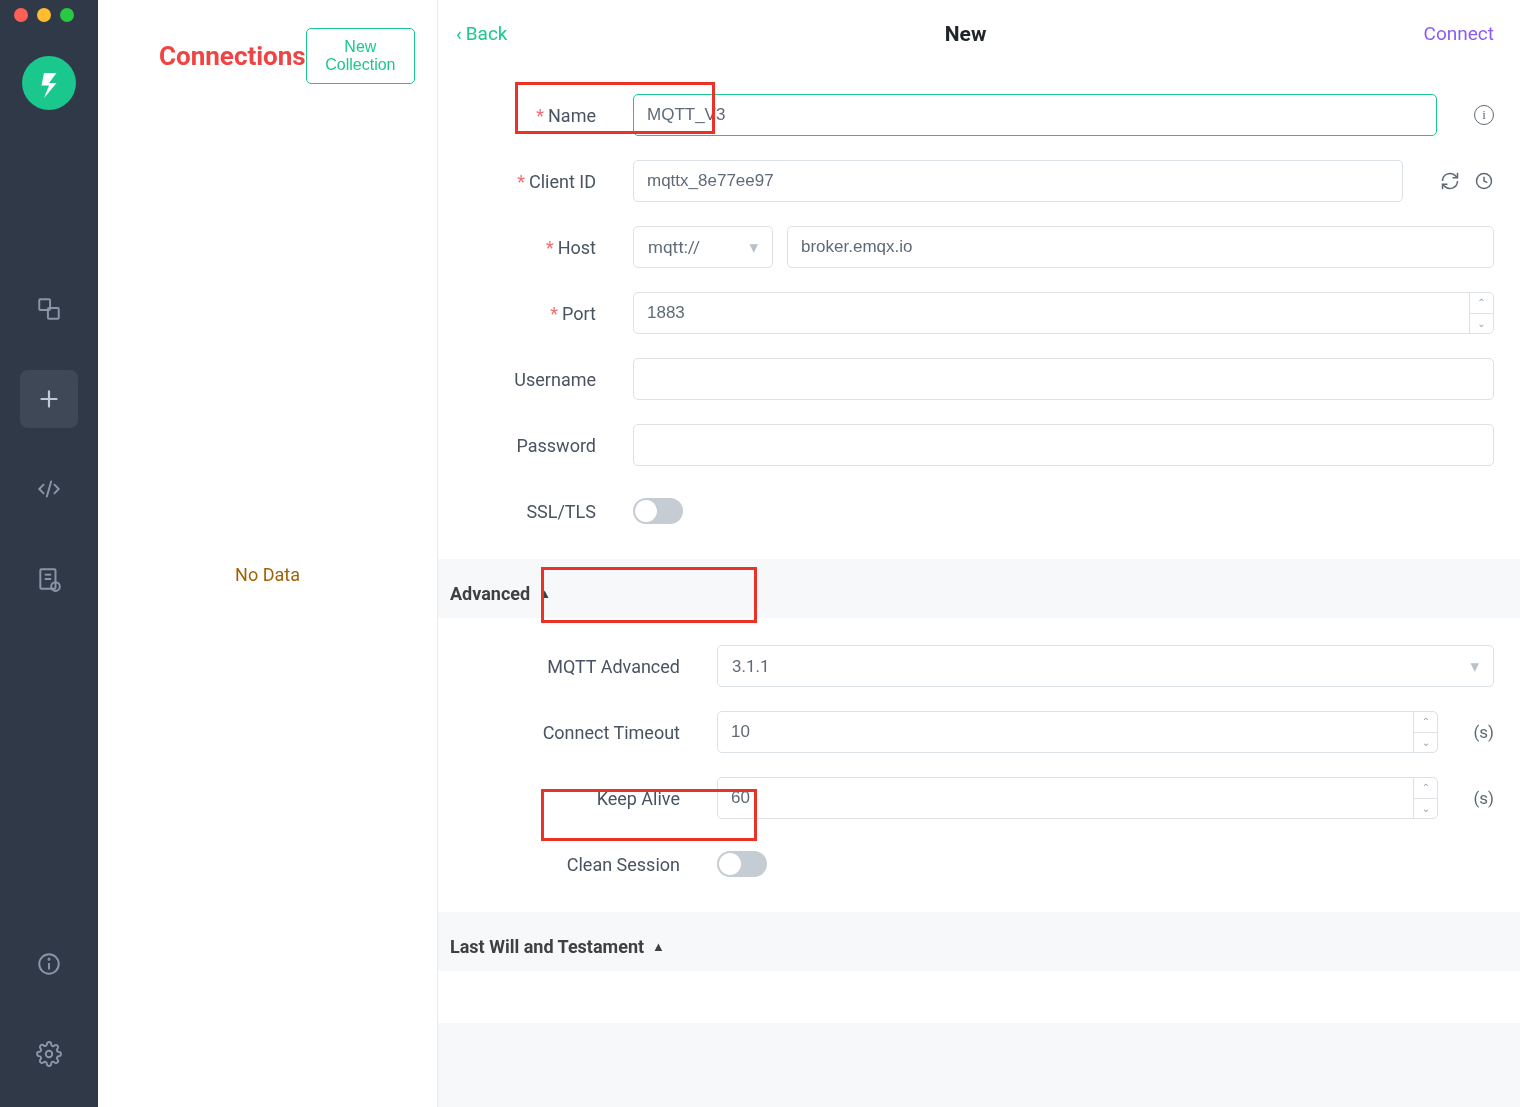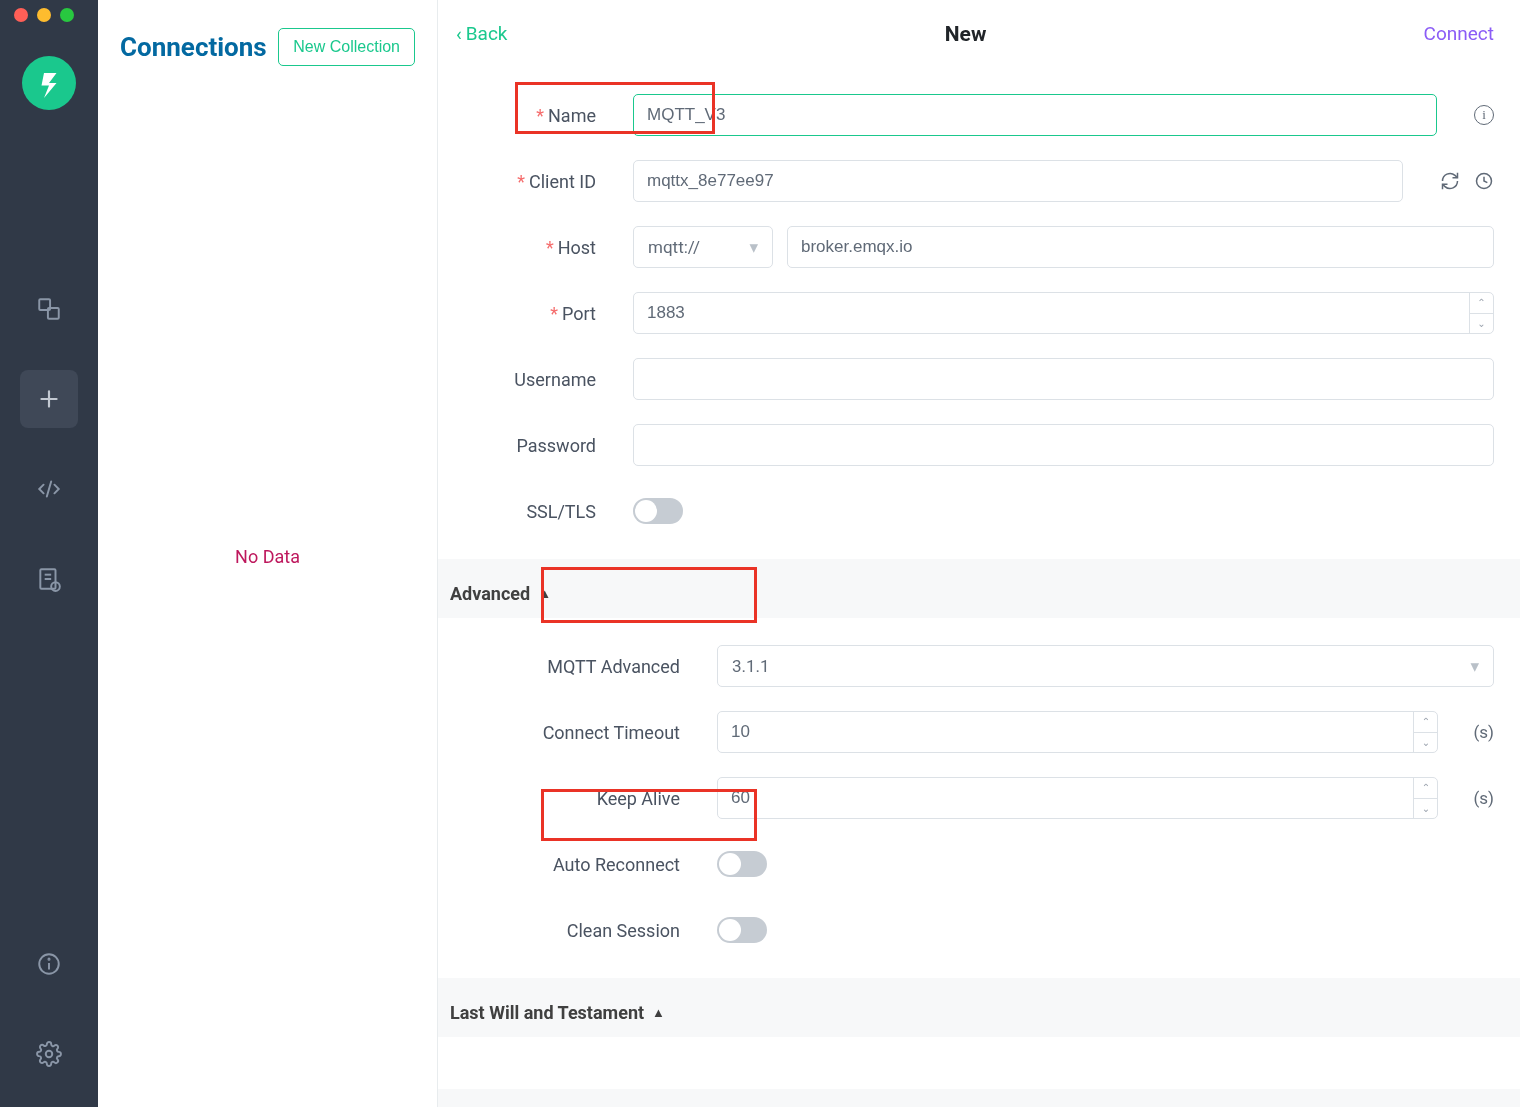--- a/index.html
+++ b/index.html
@@ -14,23 +14,23 @@
 .sidebar { position: absolute; top: 0; left: 0; width: 98px; height: 100%; background: #303947; display: flex; flex-direction: column; align-items: center; padding-top: 56px; }
 .logo { width: 54px; height: 54px; border-radius: 50%; background: #1ac88d; display: flex; align-items: center; justify-content: center; margin-bottom: 170px; }
 .logo svg { width: 30px; height: 30px; }
 .sb-btn { width: 58px; height: 58px; display: flex; align-items: center; justify-content: center; color: #8a96a7; cursor: pointer; margin-bottom: 32px; border-radius: 8px; }
 .sb-btn.add { background: #3f4857; }
 .sb-btn svg { width: 26px; height: 26px; }
 .sb-spacer { flex: 1; }
 
 .conn-panel { position: absolute; top: 0; left: 98px; width: 340px; height: 100%; background: #fff; border-right: 1px solid #e8ecee; }
 .conn-header { display: flex; align-items: center; justify-content: space-between; padding: 28px 22px 0 22px; }
-.conn-title { font-size: 26px; font-weight: 700; color: #0369a1; }
+.conn-title { font-size: 26px; font-weight: 700; color: #ef4444; margin-left: 39px; }
 .new-coll-btn { border: 1px solid #1ac88d; color: #1ac88d; background: transparent; padding: 9px 14px; border-radius: 5px; font-size: 16px; cursor: pointer; }
-.no-data { text-align: center; color: #be185d; font-size: 18px; margin-top: 480px; }
+.no-data { text-align: center; color: #a16207; font-size: 18px; margin-top: 480px; }
 
 .main { position: absolute; top: 0; left: 438px; right: 0; height: 100%; background: #f7f8f9; }
 .main-header { height: 67px; background: #fff; display: flex; align-items: center; justify-content: space-between; padding: 0 26px 0 18px; }
 .back { color: #1ac88d; font-size: 19px; cursor: pointer; display: flex; align-items: center; gap: 4px; }
 .hdr-title { font-size: 21px; font-weight: 700; color: #212529; }
 .connect { color: #8b5cf6; font-size: 19px; cursor: pointer; }
 
 .form-card { background: #fff; margin: 0; padding: 26px 26px 26px 26px; }
 .form-row { display: flex; align-items: center; margin-bottom: 22px; min-height: 44px; gap: 21px; }
 .form-row:last-child { margin-bottom: 0; }
@@ -220,24 +220,20 @@
       <div class="num-wrap">
         <input class="inp" value="60" style="">
         <div class="spinner">
             <span>⌃</span>
             <span>⌄</span>
           </div>
       </div>
       <span class="unit">(s)</span>
     </div>
     <div class="form-row">
-      <div class="lbl" style="width:232px"><span>Auto Reconnect</span></div>
-      <div class="toggle"></div>
-    </div>
-    <div class="form-row">
       <div class="lbl" style="width:232px"><span>Clean Session</span></div>
       <div class="toggle"></div>
     </div>
   </div>
 
   <div class="section-head">
     <span>Last Will and Testament</span>
     <span class="tri">▲</span>
   </div>
   <div class="form-card" style="height:40px"></div>

